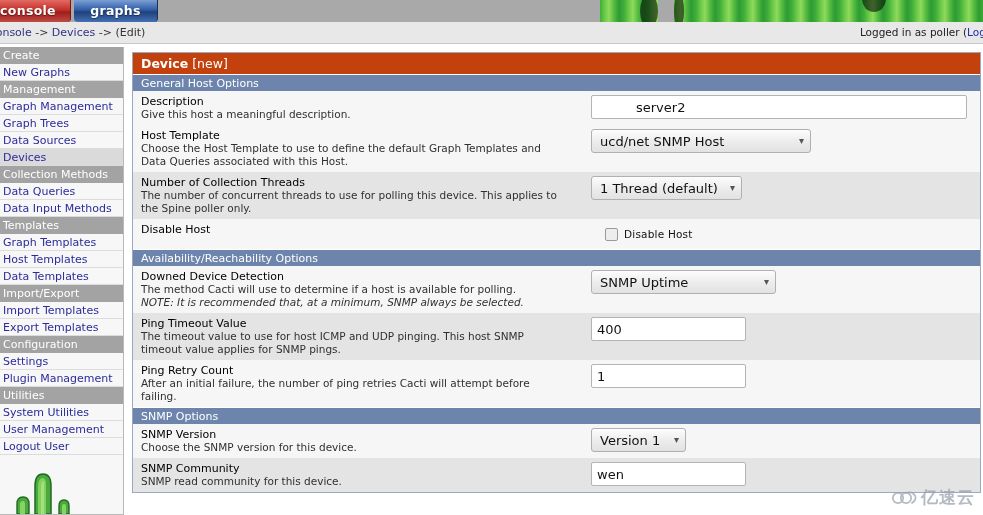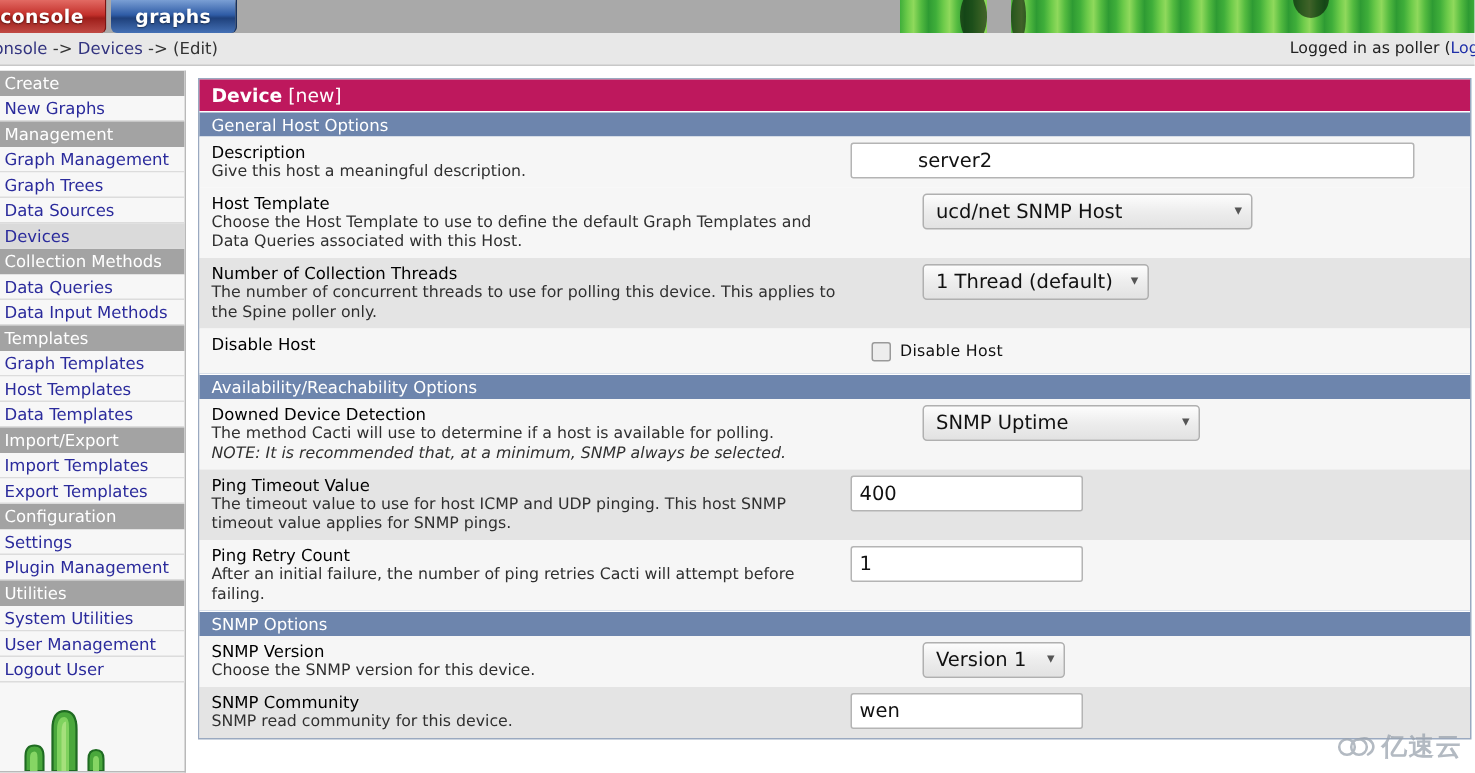--- a/index.html
+++ b/index.html
@@ -118,21 +118,21 @@
     overflow: hidden;
   }
   #panel {
     position: absolute; left: 2px; top: 5px;
     width: 849px;
     border: 1px solid #9aa9c0;
     background: #ffffff;
   }
   #panel-title {
     height: 21px; line-height: 21px;
-    background: #be185d;
+    background: #c2410c;
     color: #ffffff;
     padding-left: 8px;
     font-size: 12.5px;
     white-space: nowrap;
   }
   #panel-title b { font-weight: bold; }
   #panel-title span.sub { font-weight: normal; }
 
   .section-header {
     height: 17px; line-height: 17px;
@@ -142,20 +142,21 @@
     font-size: 11px;
     white-space: nowrap;
     border-top: 1px solid #ffffff;
   }
 
   .form-row {
     display: flex;
     align-items: flex-start;
     min-height: 26px;
     background: #f6f6f6;
+    gap: 24px;
   }
   .form-row.alt { background: #e4e4e4; }
   .form-row .labelcell {
     width: 430px;
     padding: 4px 6px 4px 8px;
   }
   .form-row .fieldcell {
     flex: 1;
     padding: 4px 6px 4px 4px;
   }
@@ -194,21 +195,20 @@
     justify-content: space-between;
     height: 24px;
     border: 1px solid #b0b0b0;
     border-radius: 3px;
     background: linear-gradient(180deg, #fdfdfd 0%, #ededed 50%, #e2e2e2 100%);
     padding: 0 6px 0 8px;
     font-size: 13px;
     color: #111111;
     white-space: nowrap;
     cursor: pointer;
-    margin-left: 48px;
   }
   .selbox .caret {
     margin-left: 12px;
     color: #555555;
     font-size: 10px;
     line-height: 1;
   }
   .sel-wide { width: 220px; }
   .sel-auto { }
 

